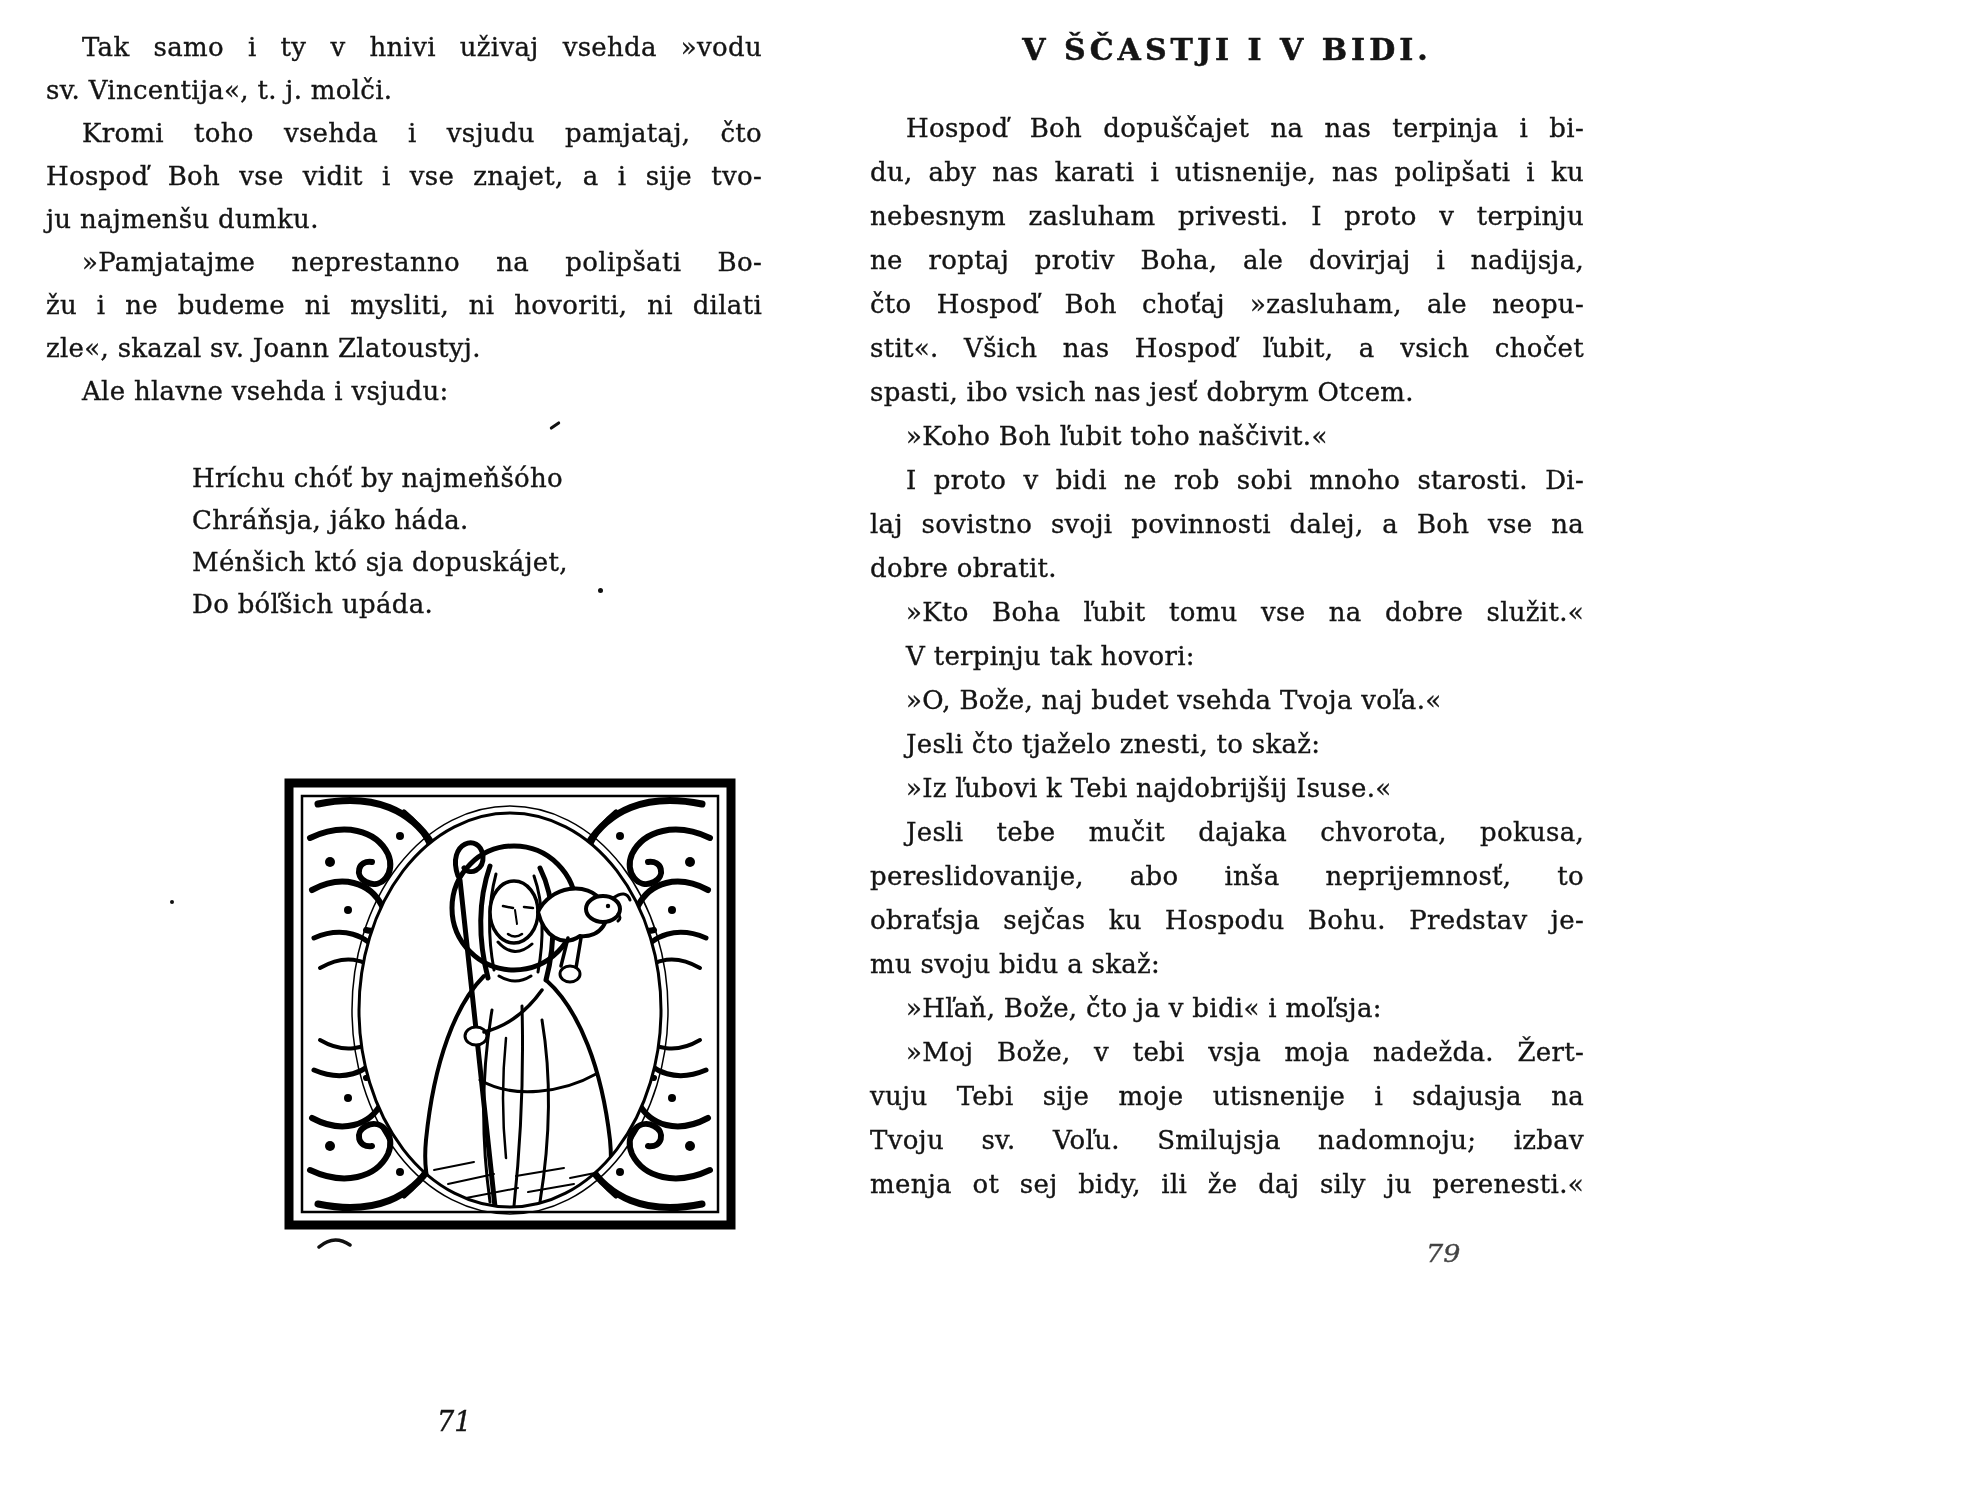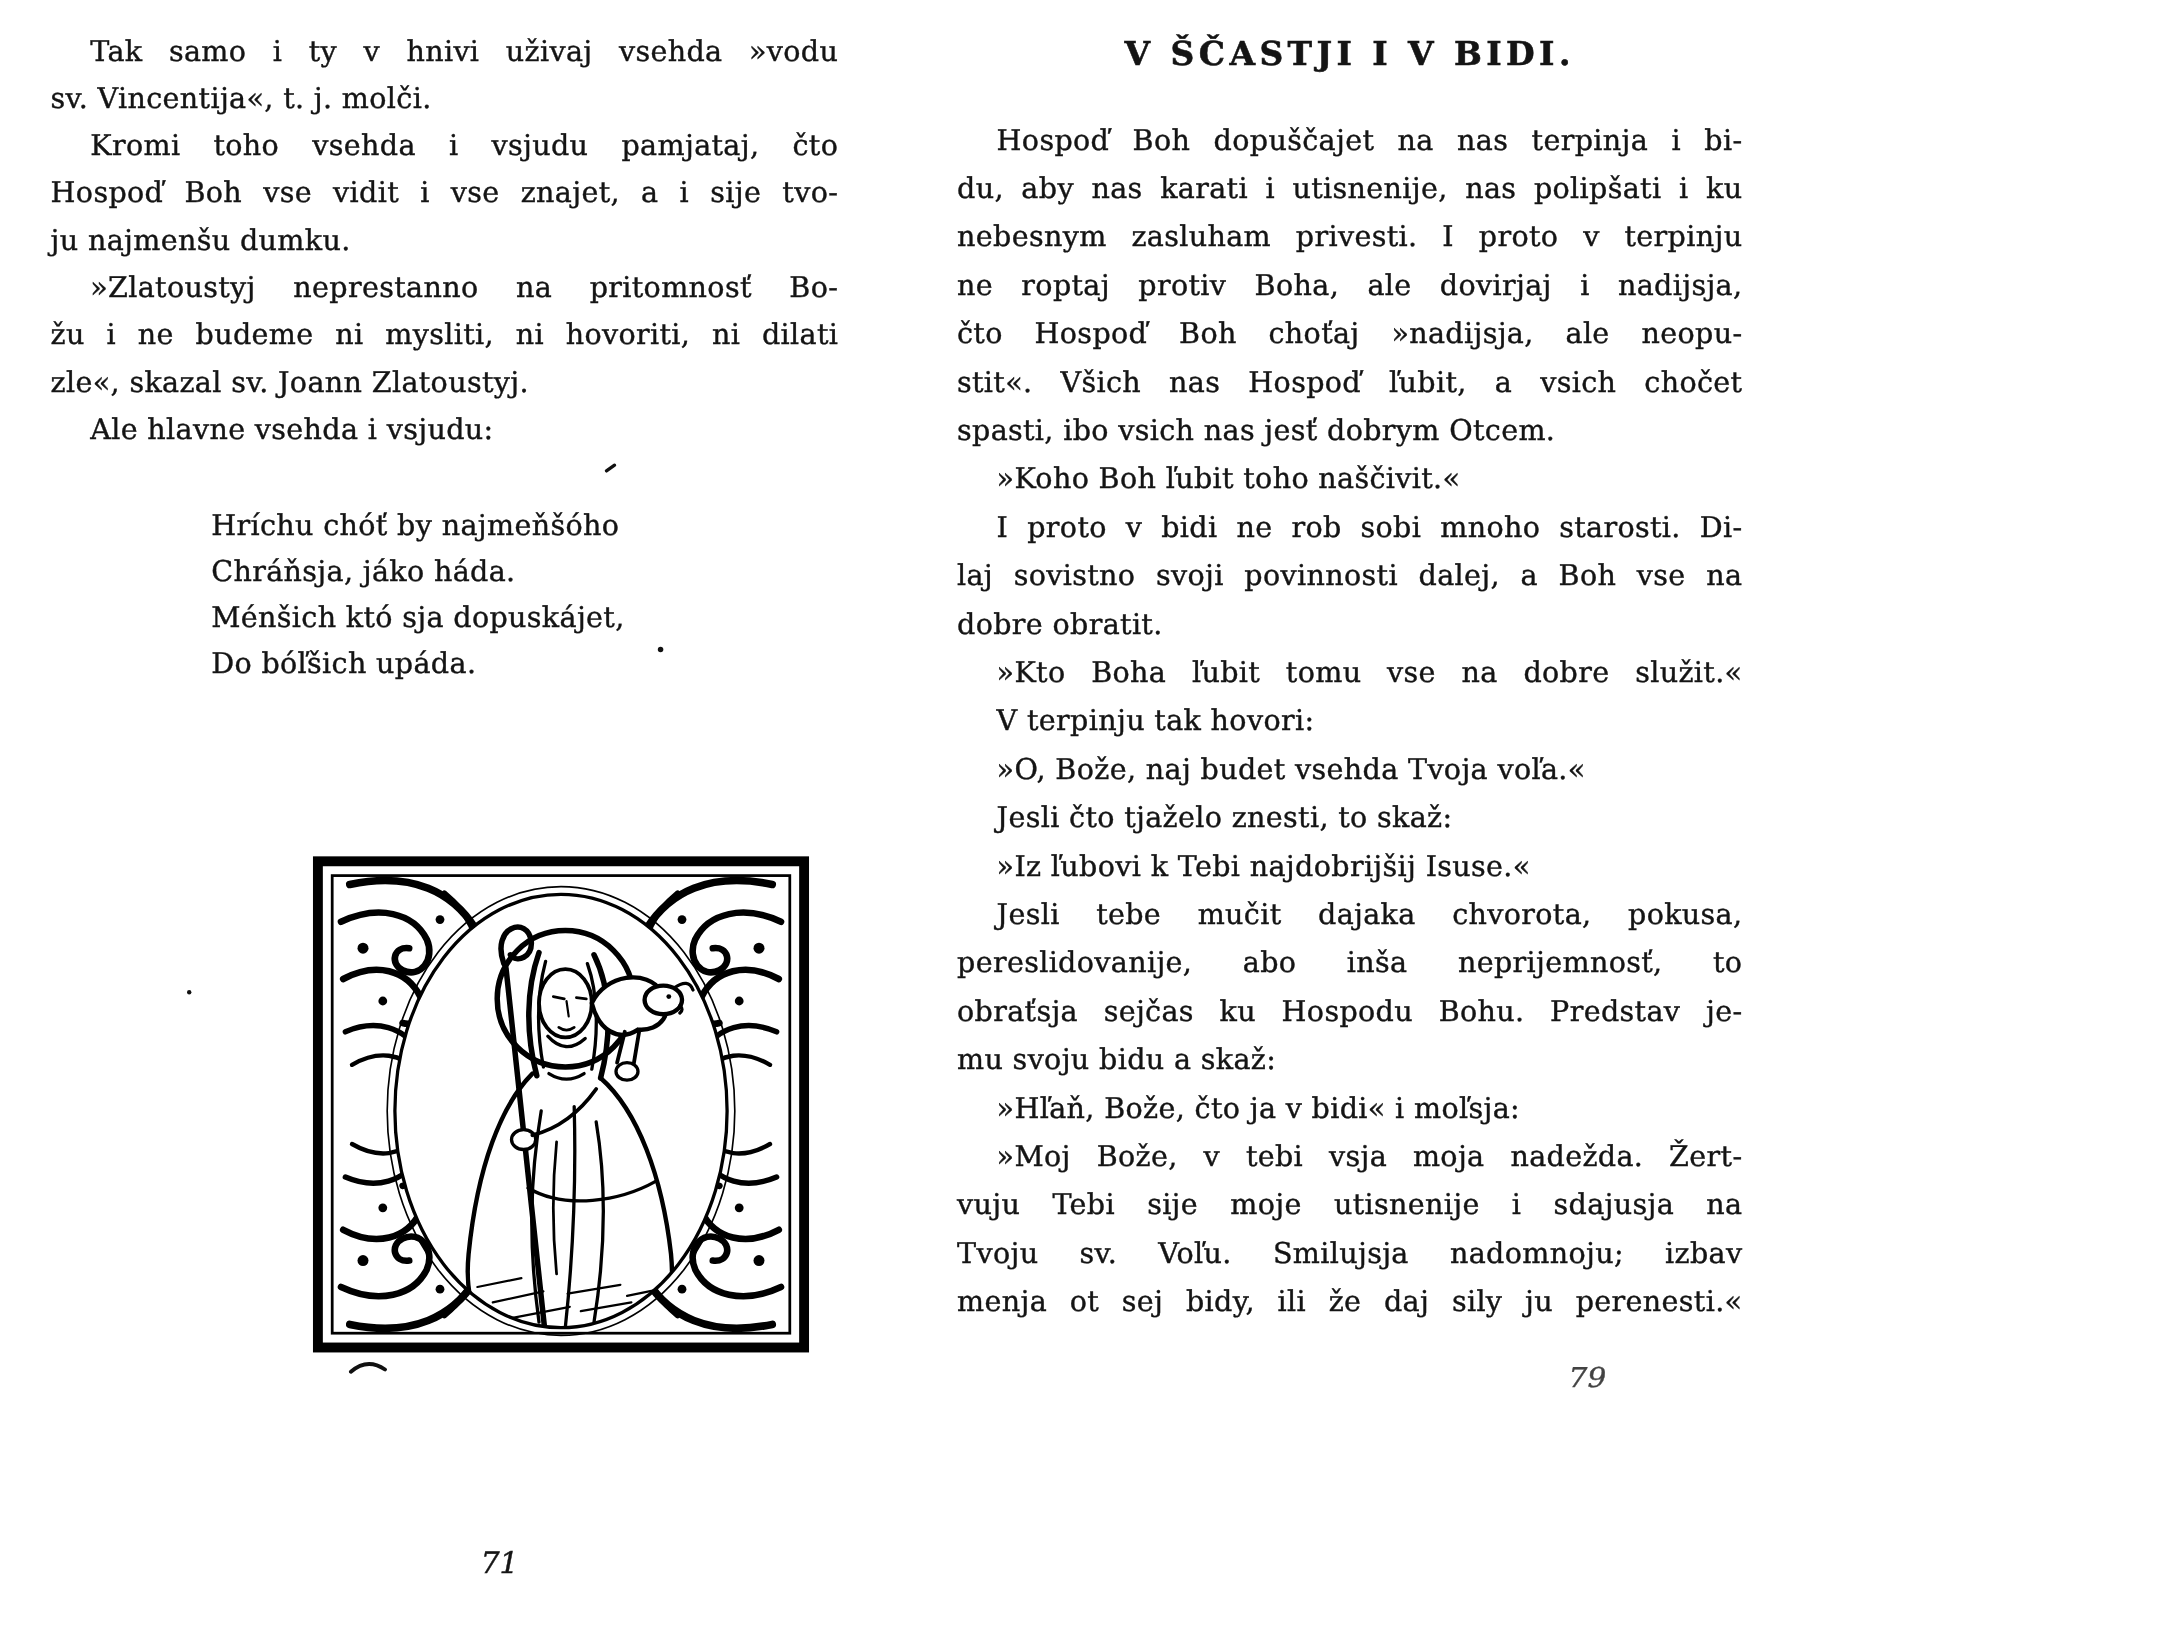--- a/index.html
+++ b/index.html
@@ -63,21 +63,21 @@
     <div class="para">
         <div class="line j">Tak samo i ty v hnivi uživaj vsehda »vodu</div>
         <div class="line">sv. Vincentija«, t. j. molči.</div>
       </div>
     <div class="para">
         <div class="line j">Kromi toho vsehda i vsjudu pamjataj, čto</div>
         <div class="line j">Hospoď Boh vse vidit i vse znajet, a i sije tvo-</div>
         <div class="line">ju najmenšu dumku.</div>
       </div>
     <div class="para">
-        <div class="line j">»Zlatoustyj neprestanno na pritomnosť Bo-</div>
+        <div class="line j">»Pamjatajme neprestanno na polipšati Bo-</div>
         <div class="line j">žu i ne budeme ni mysliti, ni hovoriti, ni dilati</div>
         <div class="line">zle«, skazal sv. Joann Zlatoustyj.</div>
       </div>
     <div class="para">
         <div class="line">Ale hlavne vsehda i vsjudu:</div>
       </div>
     <div class="poem">
         <div class="line">Hríchu chóť by najmeňšóho</div>
         <div class="line">Chráňsja, jáko háda.</div>
         <div class="line">Ménšich któ sja dopuskájet,</div>
@@ -182,21 +182,21 @@
 
   <div class="page-number pg-left">71</div>
 
   <div class="col right-page">
     <h1 class="heading">V ŠČASTJI I V BIDI.</h1>
     <div class="para">
         <div class="line j">Hospoď Boh dopuščajet na nas terpinja i bi-</div>
         <div class="line j">du, aby nas karati i utisnenije, nas polipšati i ku</div>
         <div class="line j">nebesnym zasluham privesti. I proto v terpinju</div>
         <div class="line j">ne roptaj protiv Boha, ale dovirjaj i nadijsja,</div>
-        <div class="line j">čto Hospoď Boh choťaj »nadijsja, ale neopu-</div>
+        <div class="line j">čto Hospoď Boh choťaj »zasluham, ale neopu-</div>
         <div class="line j">stit«. Všich nas Hospoď ľubit, a vsich chočet</div>
         <div class="line">spasti, ibo vsich nas jesť dobrym Otcem.</div>
       </div>
     <div class="para">
         <div class="line">»Koho Boh ľubit toho naščivit.«</div>
       </div>
     <div class="para">
         <div class="line j">I proto v bidi ne rob sobi mnoho starosti. Di-</div>
         <div class="line j">laj sovistno svoji povinnosti dalej, a Boh vse na</div>
         <div class="line">dobre obratit.</div>

